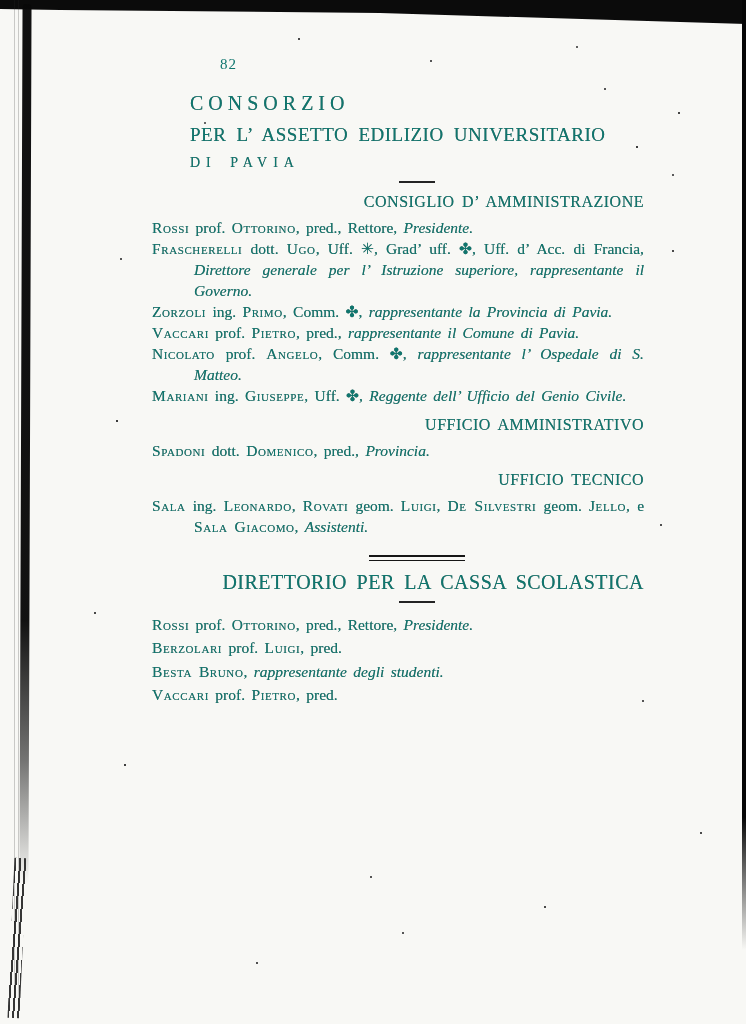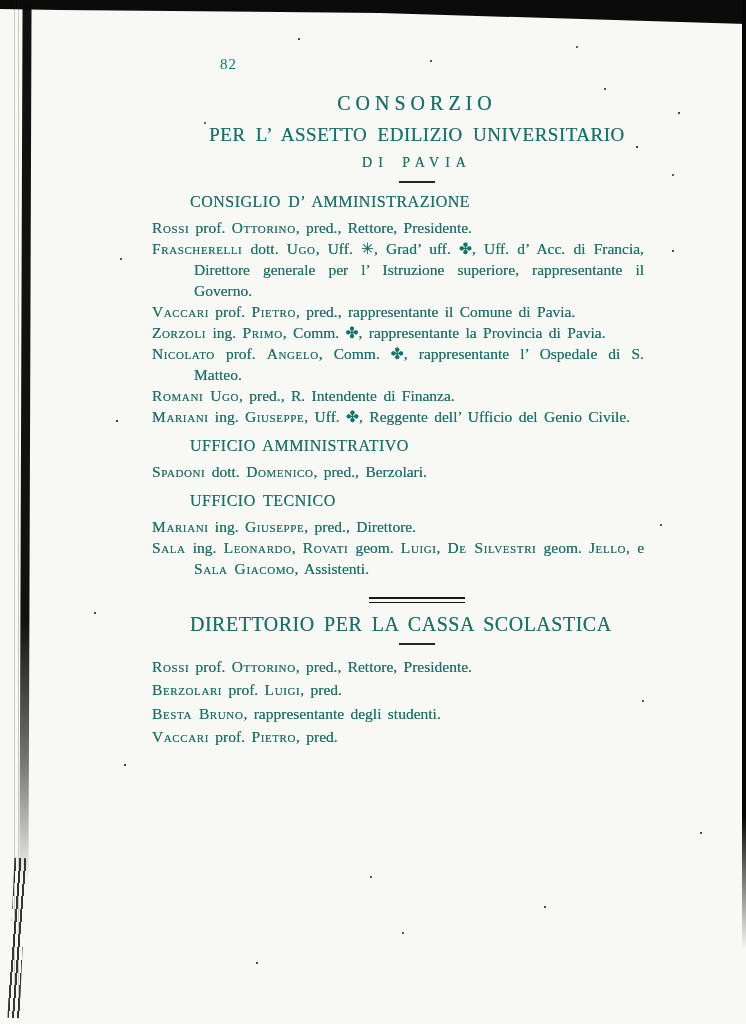--- a/index.html
+++ b/index.html
@@ -58,51 +58,51 @@
   }
   
   .page-number {
     position:absolute; left:220px; top:56px;
     font-size:15px; letter-spacing:1px;
   }
   .content {
     position:absolute; left:152px; top:0; width:492px;
     text-shadow:0 0 .5px rgba(25,25,25,.55);
   }
-  .header { margin-left:38px; padding-top:92px; text-align:center; }
+  .header { margin-left:38px; padding-top:92px; }
   .title-1 { font-size:20px; letter-spacing:5px; word-spacing:2px; margin-bottom:9px; }
   .title-2 { font-size:19px; letter-spacing:.5px; word-spacing:5px; margin-bottom:9px; }
   .title-3 { font-size:14px; letter-spacing:6px; word-spacing:4px; }
   .rule-short {
     width:36px; height:2px; background:#242424; margin:10px auto 0;
   }
   .sec { margin-top:8px; }
   .sec-heading {
-    margin-left:38px; text-align:left;
+    margin-left:38px; text-align:right;
     font-size:16px; letter-spacing:.5px; word-spacing:3px;
     margin-bottom:6px; padding-top:2px;
   }
   .sec-major { margin-top:6px; }
   .sec-major .sec-heading {
     font-size:20px; letter-spacing:.5px; word-spacing:4px; margin-top:8px; margin-bottom:0;
   }
   .sec .rule-short { transform:translateX(19px); margin:7px auto 10px; }
   .divider-double {
     width:96px; height:3px; margin:18px auto 0;
     border-top:2px solid #161616; border-bottom:1px solid #161616;
     transform:translateX(19px);
   }
   .entry {
     margin:0; font-size:15.5px; line-height:21px;
     padding-left:42px; text-indent:-42px;
     text-align:justify; word-spacing:2.5px;
   }
   .sec-major .entry { line-height:23.3px; text-align:left; }
   .seg-sc { font-variant:small-caps; letter-spacing:.6px; }
-  .seg-i  { }
+  .seg-i  { font-style:italic; }
 </style>
 </head>
 <body>
 
 <div class="scan">
   <div class="edge-top"></div>
   <div class="edge-binding"></div>
   <div class="edge-binding-faint"></div>
   <div class="edge-fold"></div>
   <div class="edge-fold-bottom"></div>
@@ -116,33 +116,31 @@
       <div class="title-1">CONSORZIO</div>
       <div class="title-2">PER L’ ASSETTO EDILIZIO UNIVERSITARIO</div>
       <div class="title-3">DI PAVIA</div>
       <div class="rule-short"></div>
     </div>
     <div>
         <section class="sec sec-sub">
           <div class="sec-heading">CONSIGLIO D’ AMMINISTRAZIONE</div>
           <p class="entry"><span class="seg-sc">Rossi</span><span> prof. </span><span class="seg-sc">Ottorino</span><span>, pred., Rettore, </span><span class="seg-i">Presidente.</span></p>
           <p class="entry"><span class="seg-sc">Frascherelli</span><span> dott. </span><span class="seg-sc">Ugo</span><span>, Uff. ✳, Grad’ uff. ✤, Uff. d’ Acc. di Francia, </span><span class="seg-i">Direttore generale per l’ Istruzione superiore, rappresentante il Governo.</span></p>
+          <p class="entry"><span class="seg-sc">Zorzoli</span><span> ing. </span><span class="seg-sc">Primo</span><span>, Comm. ✤, </span><span class="seg-i">rappresentante la Provincia di Pavia.</span></p>
           <p class="entry"><span class="seg-sc">Vaccari</span><span> prof. </span><span class="seg-sc">Pietro</span><span>, pred., </span><span class="seg-i">rappresentante il Comune di Pavia.</span></p>
-          <p class="entry"><span class="seg-sc">Zorzoli</span><span> ing. </span><span class="seg-sc">Primo</span><span>, Comm. ✤, </span><span class="seg-i">rappresentante la Provincia di Pavia.</span></p>
           <p class="entry"><span class="seg-sc">Nicolato</span><span> prof. </span><span class="seg-sc">Angelo</span><span>, Comm. ✤, </span><span class="seg-i">rappresentante l’ Ospedale di S. Matteo.</span></p>
-          <p class="entry"><span class="seg-sc">Romani Ugo</span><span>, pred., </span><span class="seg-i">R. Intendente di Finanza.</span></p>
           <p class="entry"><span class="seg-sc">Mariani</span><span> ing. </span><span class="seg-sc">Giuseppe</span><span>, Uff. ✤, </span><span class="seg-i">Reggente dell’ Ufficio del Genio Civile.</span></p>
         </section>
         <section class="sec sec-sub">
           <div class="sec-heading">UFFICIO AMMINISTRATIVO</div>
-          <p class="entry"><span class="seg-sc">Spadoni</span><span> dott. </span><span class="seg-sc">Domenico</span><span>, pred., </span><span class="seg-i">Berzolari.</span></p>
+          <p class="entry"><span class="seg-sc">Spadoni</span><span> dott. </span><span class="seg-sc">Domenico</span><span>, pred., </span><span class="seg-i">Provincia.</span></p>
         </section>
         <section class="sec sec-sub">
           <div class="sec-heading">UFFICIO TECNICO</div>
-          <p class="entry"><span class="seg-sc">Mariani</span><span> ing. </span><span class="seg-sc">Giuseppe</span><span>, pred., </span><span class="seg-i">Direttore.</span></p>
           <p class="entry"><span class="seg-sc">Sala</span><span> ing. </span><span class="seg-sc">Leonardo</span><span>, </span><span class="seg-sc">Rovati</span><span> geom. </span><span class="seg-sc">Luigi</span><span>, </span><span class="seg-sc">De Silvestri</span><span> geom. </span><span class="seg-sc">Jello</span><span>, e </span><span class="seg-sc">Sala Giacomo</span><span>, </span><span class="seg-i">Assistenti.</span></p>
         </section>
         <div class="divider-double"></div>
         <section class="sec sec-major">
           <div class="sec-heading">DIRETTORIO PER LA CASSA SCOLASTICA</div>
           <div class="rule-short"></div>
           <p class="entry"><span class="seg-sc">Rossi</span><span> prof. </span><span class="seg-sc">Ottorino</span><span>, pred., Rettore, </span><span class="seg-i">Presidente.</span></p>
           <p class="entry"><span class="seg-sc">Berzolari</span><span> prof. </span><span class="seg-sc">Luigi</span><span>, pred.</span></p>
           <p class="entry"><span class="seg-sc">Besta Bruno</span><span>, </span><span class="seg-i">rappresentante degli studenti.</span></p>
           <p class="entry"><span class="seg-sc">Vaccari</span><span> prof. </span><span class="seg-sc">Pietro</span><span>, pred.</span></p>

